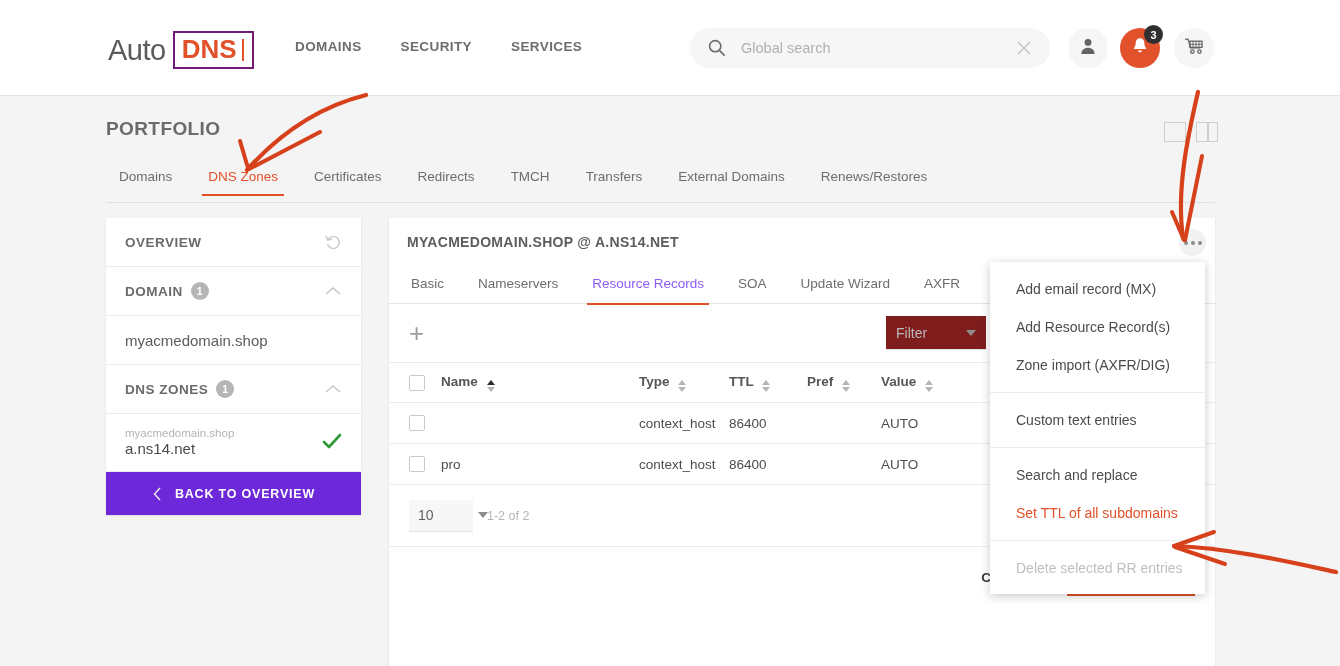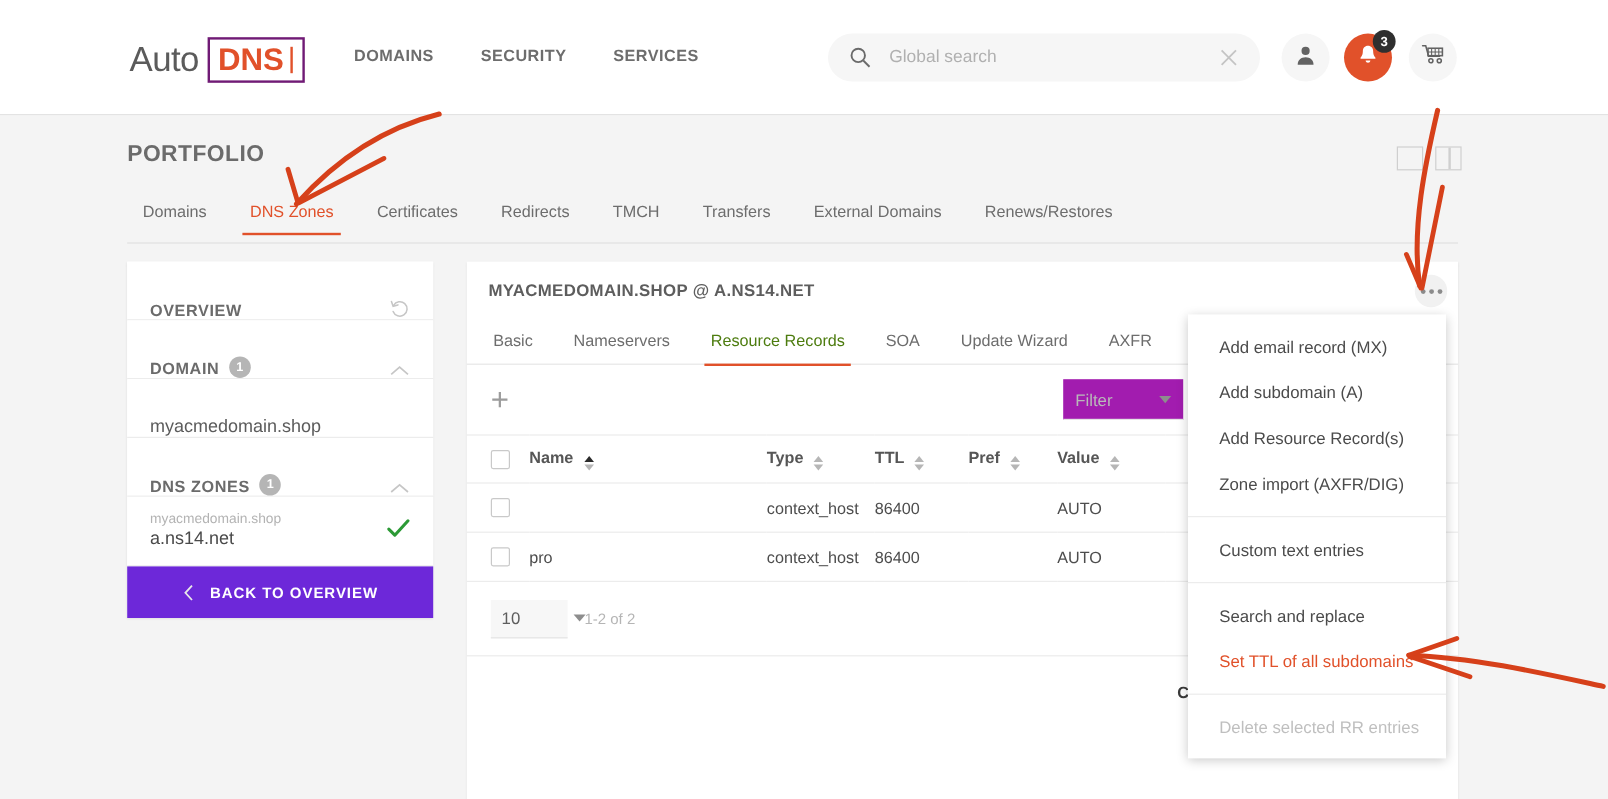--- a/index.html
+++ b/index.html
@@ -88,21 +88,21 @@
     content: ""; position: absolute; left: 12px; right: 12px; bottom: -1px;
     height: 2.5px; background: #e1512a;
   }
 
   
   .sidebar {
     position: absolute; left: 106px; top: 122px; width: 255px;
     background: #fff; box-shadow: 0 1px 2px rgba(0,0,0,0.10);
   }
   .sb-row {
-    height: 49px; display: flex; align-items: flex-end; padding: 0 19px;
+    height: 49px; display: flex; align-items: center; padding: 0 19px;
     border-bottom: 1px solid #ececec; background: #fff;
   }
   .sb-head { font-size: 13.5px; font-weight: bold; color: #6b6b6b; letter-spacing: 0.5px; }
   .sb-count {
     margin-left: 8px; width: 18px; height: 18px; border-radius: 50%;
     background: #b5b5b5; color: #fff; font-size: 10.5px; font-weight: bold;
     display: inline-flex; align-items: center; justify-content: center;
   }
   .sb-spacer { flex: 1; }
   .sb-ico { color: #c6c6c6; display: flex; }
@@ -136,31 +136,31 @@
   .kebab i { width: 4px; height: 4px; border-radius: 50%; background: #8b8b8b; display: block; }
 
   .panel-tabs {
     height: 38px; border-bottom: 1px solid #e6e6e6; display: flex;
     align-items: flex-start; padding-left: 5px;
   }
   .ptab {
     font-size: 13.5px; color: #6d6d6d; padding: 10px 17px 13px 17px;
     cursor: pointer; position: relative; white-space: nowrap;
   }
-  .ptab.active { color: #4d7c0f; }
+  .ptab.active { color: #8b5cf6; }
   .ptab.active::after {
     content: ""; position: absolute; left: 12px; right: 12px; bottom: -1px;
     height: 2.5px; background: #e1512a;
   }
 
   .toolbar { height: 58px; display: flex; align-items: center; padding: 0 20px; position: relative; }
   .plus-btn { font-size: 26px; color: #9c9c9c; line-height: 1; cursor: pointer; font-weight: 300; }
   .filter-sel {
     position: absolute; left: 497px; top: 12px; width: 100px; height: 34px;
-    background: #a21caf; display: flex; align-items: center; padding: 0 10px;
+    background: #7f1d1d; display: flex; align-items: center; padding: 0 10px;
     border-bottom: 1px solid #e4e4e4; cursor: pointer;
   }
   .filter-label { font-size: 14px; color: #b9b9b9; }
   .tri-down {
     margin-left: auto; width: 0; height: 0;
     border-left: 5.5px solid transparent; border-right: 5.5px solid transparent;
     border-top: 6.5px solid #8d8d8d;
   }
 
   table.rr { width: 100%; border-collapse: collapse; }
@@ -500,21 +500,20 @@
         <div class="btn-save">
           <span>SAVE</span>
           <span class="tri-w"></span>
         </div>
       </div>
     </div>
   </div>
 
   <div class="menu">
     <div class="menu-item">Add email record (MX)</div>
-    <div class="menu-item">Add subdomain (A)</div>
     <div class="menu-item">Add Resource Record(s)</div>
     <div class="menu-item">Zone import (AXFR/DIG)</div>
     <div class="menu-sep"></div>
     <div class="menu-item">Custom text entries</div>
     <div class="menu-sep"></div>
     <div class="menu-item">Search and replace</div>
     <div class="menu-item accent">Set TTL of all subdomains</div>
     <div class="menu-sep"></div>
     <div class="menu-item disabled">Delete selected RR entries</div>
   </div>

